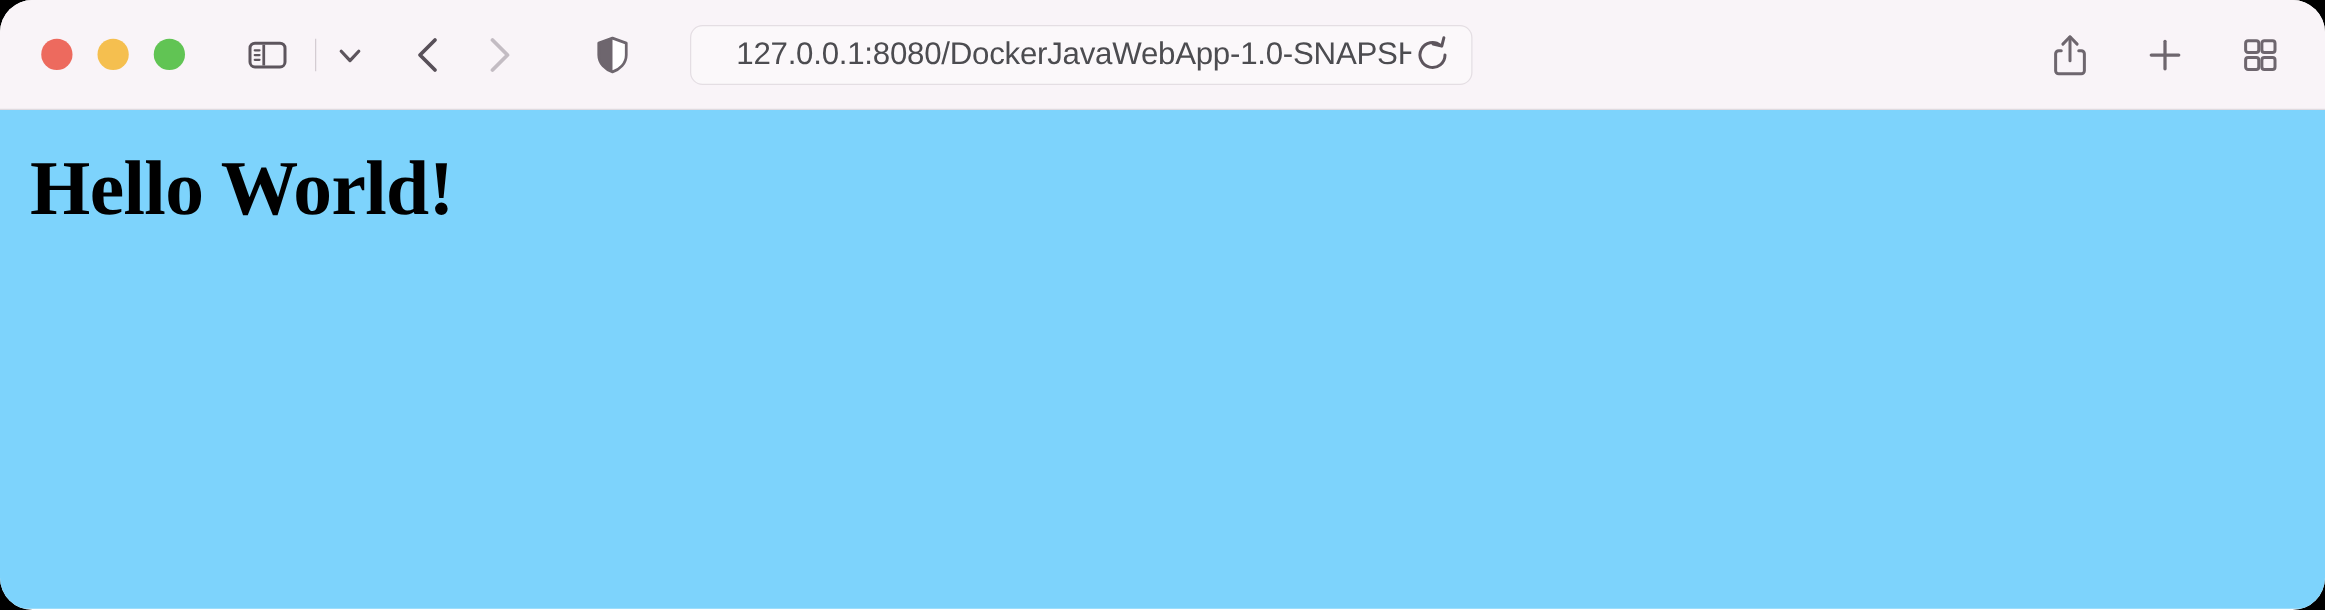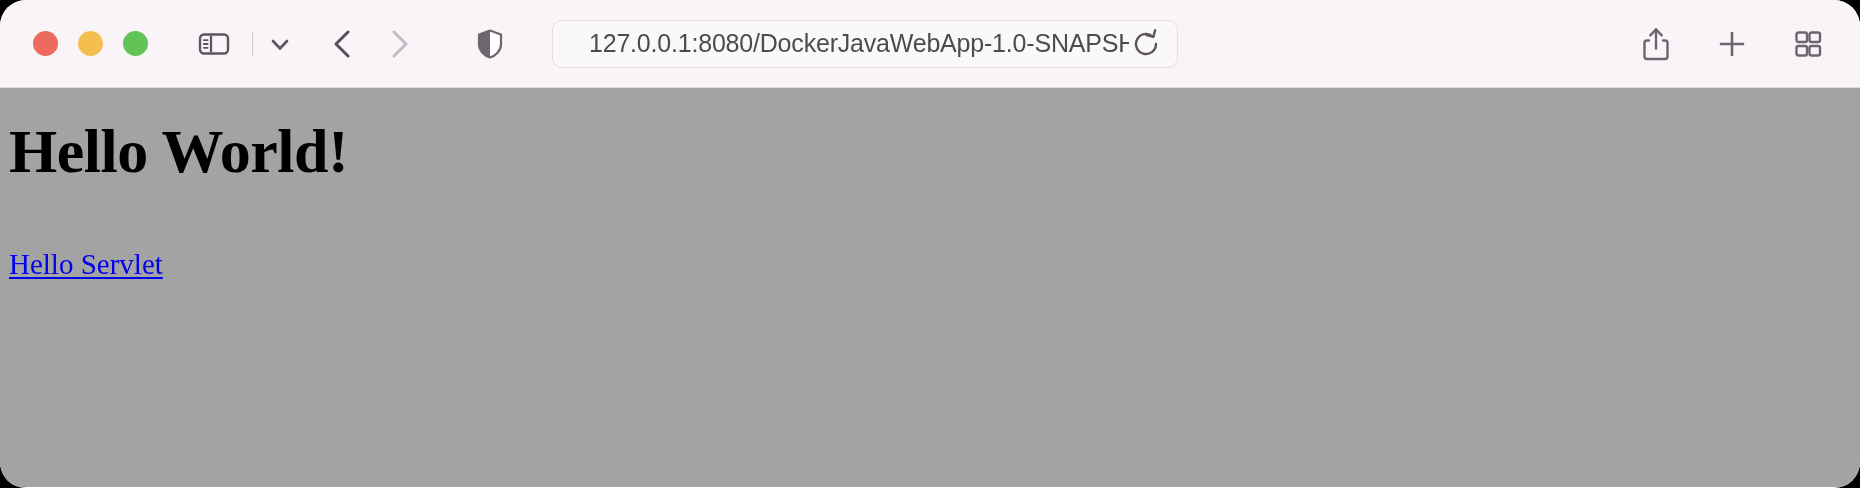--- a/index.html
+++ b/index.html
@@ -129,22 +129,22 @@
     gap: 44px;
   }
   .share-btn   { width: 32px; height: 36px; }
   .newtab-btn  { width: 32px; height: 32px; }
   .tabs-btn    { width: 32px; height: 32px; }
 
   
   .page {
     position: relative;
     height: 399px;
-    background: #a3a3a3;
-    padding: 0 9px;
+    background: #7dd3fc;
+    padding: 0 24px;
   }
   .page-heading {
     font-family: "Liberation Serif", "DejaVu Serif", serif;
     font-weight: bold;
     font-size: 62px;
     color: #000000;
     margin: 0;
     padding-top: 29px;
     line-height: 1.12;
     letter-spacing: -0.5px;
@@ -242,16 +242,15 @@
           <rect x="4.5" y="18" width="10.5" height="9.5" rx="2" fill="none" stroke="#6e666e" stroke-width="2.4"></rect>
           <rect x="17.5" y="18" width="10.5" height="9.5" rx="2" fill="none" stroke="#6e666e" stroke-width="2.4"></rect>
         </svg>
       </button>
     </div>
 
   </div>
 
   <div class="page">
     <h1 class="page-heading">Hello World!</h1>
-    <a class="page-link" href="#">Hello Servlet</a>
   </div>
 
 </div>
 
 </body></html>

